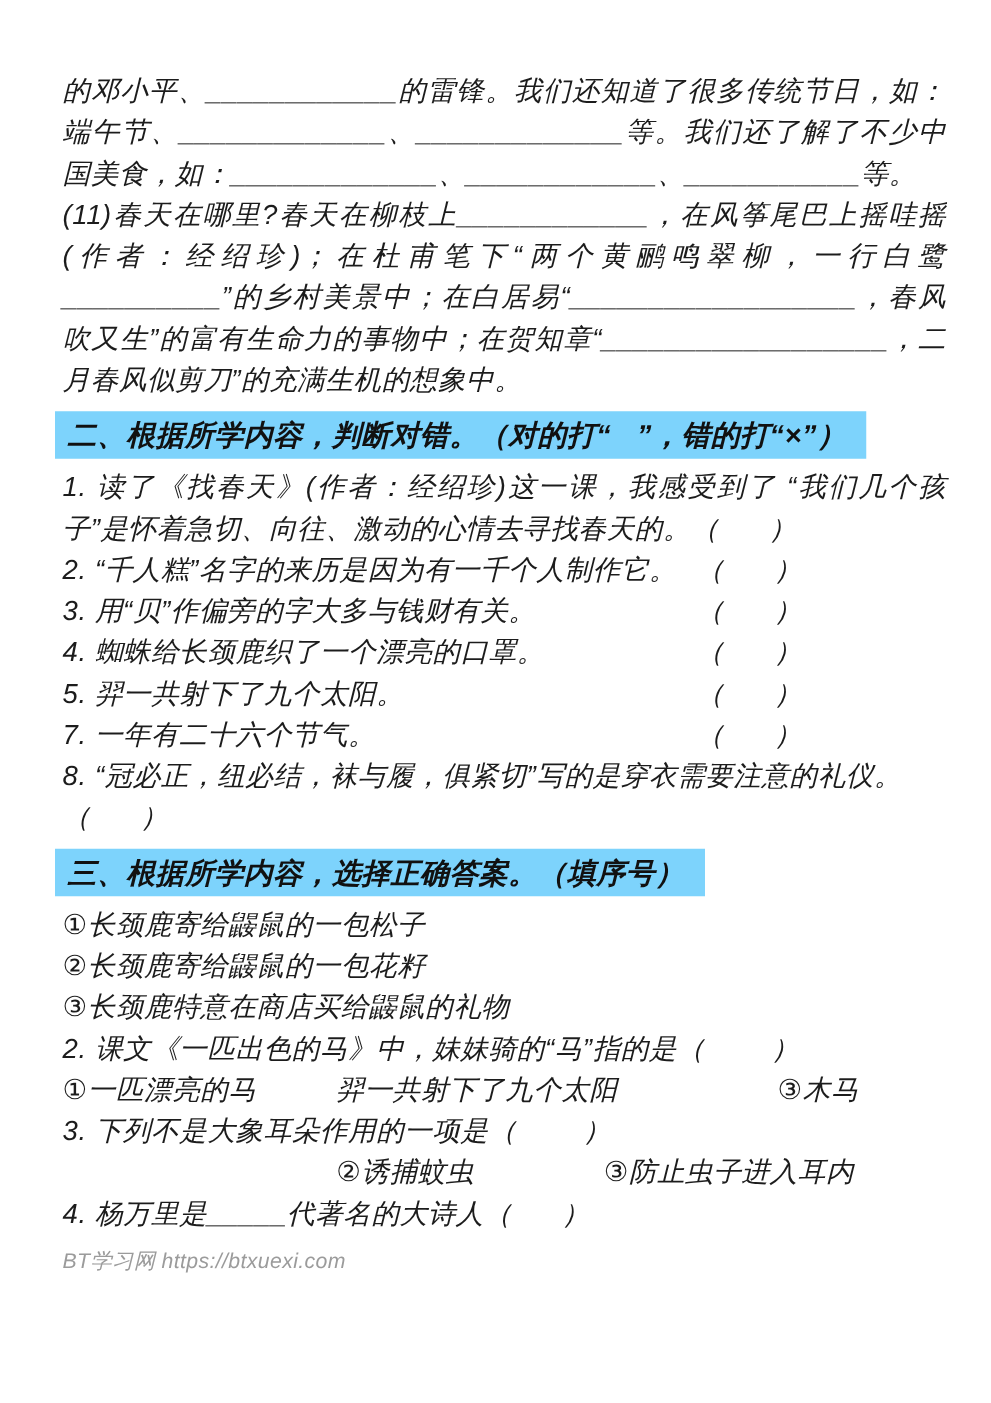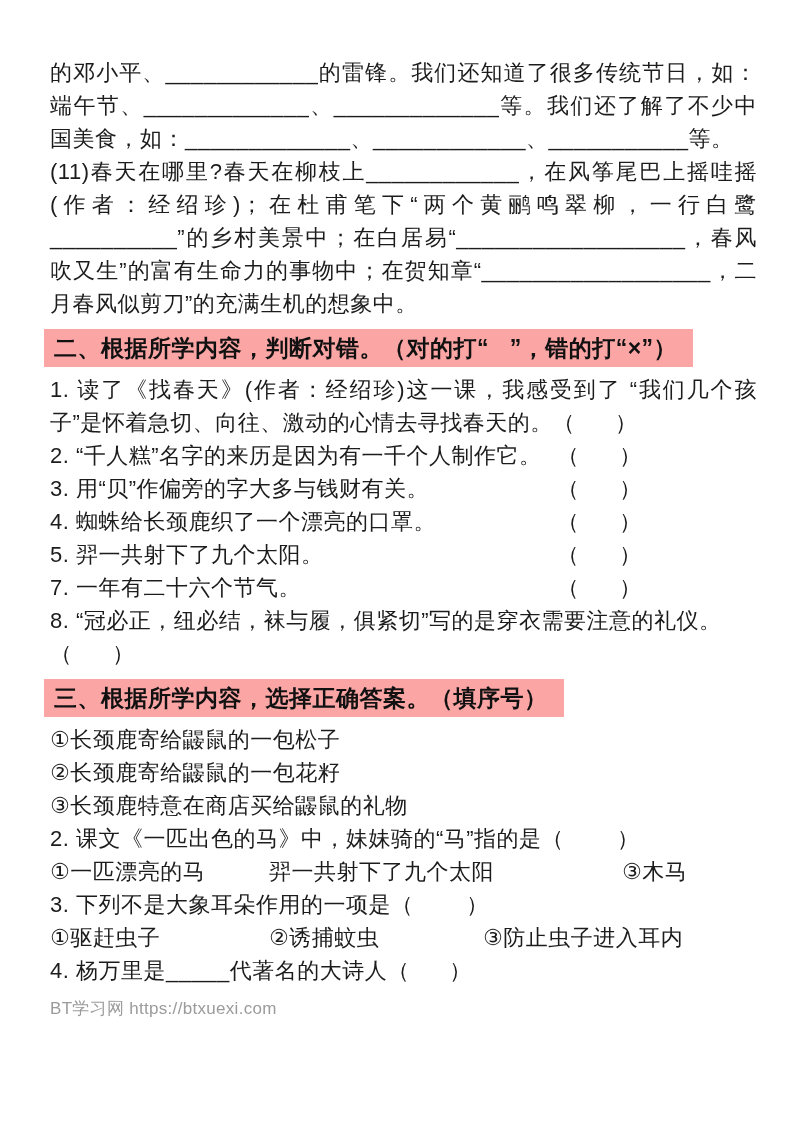--- a/index.html
+++ b/index.html
@@ -14,31 +14,32 @@
     font-family: "Liberation Sans", "DejaVu Sans", sans-serif;
     color: #1c1c1c;
     font-size: 22px;
     line-height: 33px;
   }
   .page {
     box-sizing: border-box;
     width: 793px;
     height: 1058px;
     padding: 56px 36px 0 50px;
+    font-style: italic;
   }
   .para {
     margin: 0;
     text-align: justify;
     text-justify: inter-ideograph;
     letter-spacing: 0.5px;
   }
   .pre { white-space: pre-line; }
   .sec-bar {
     width: fit-content;
-    background: #fca5a5;
+    background: #7dd3fc;
     color: #111111;
     font-size: 23px;
     font-weight: bold;
     line-height: 32px;
     padding: 3px 16px 3px 10px;
     margin: 9px 0 6px -6px;
     letter-spacing: 0.5px;
   }
   .judge-row {
     position: relative;
@@ -122,21 +123,20 @@
 
   <p class="para">2. 课文《一匹出色的马》中，妹妹骑的“马”指的是（&nbsp;&nbsp;&nbsp;&nbsp;&nbsp;&nbsp;&nbsp;&nbsp;）</p>
   <div class="opt-row">
     <span class="opt opt-x0">①一匹漂亮的马</span>
     <span class="opt opt-x219">羿一共射下了九个太阳</span>
     <span class="opt opt-x542">③木马</span>
   </div>
 
   <p class="para">3. 下列不是大象耳朵作用的一项是（&nbsp;&nbsp;&nbsp;&nbsp;&nbsp;&nbsp;&nbsp;&nbsp;）</p>
   <div class="opt-row">
-    <span class="opt opt-x0">①驱赶虫子</span>
     <span class="opt opt-x219">②诱捕蚊虫</span>
     <span class="opt opt-x431">③防止虫子进入耳内</span>
   </div>
 
   <p class="para">4. 杨万里是_____代著名的大诗人（&nbsp;&nbsp;&nbsp;&nbsp;&nbsp;&nbsp;）</p>
 
   <div class="watermark">BT学习网 https://btxuexi.com</div>
 
 </div>
 

